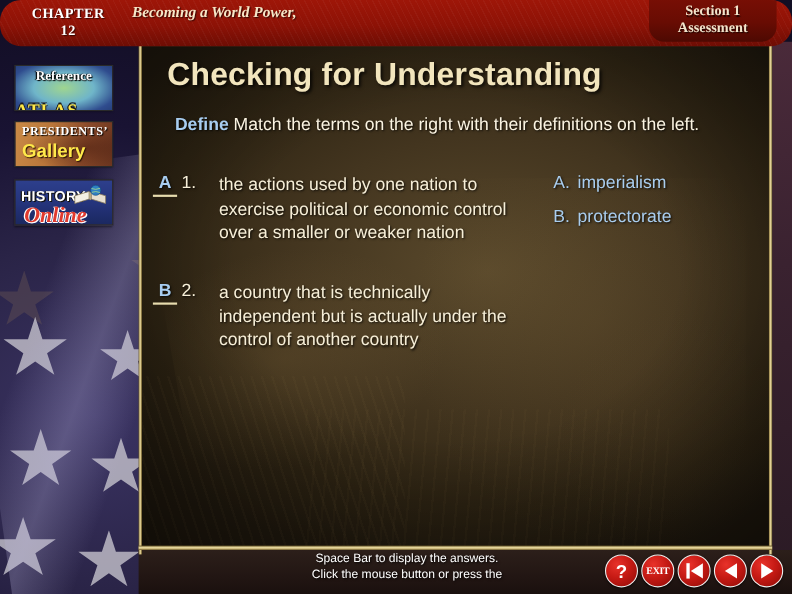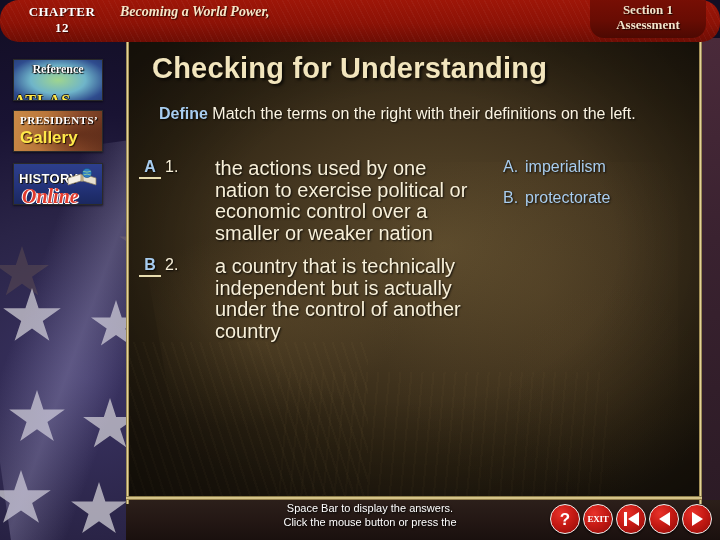--- a/index.html
+++ b/index.html
@@ -162,22 +162,22 @@
     position:absolute; left:0; top:0; width:22px; text-align:center;
     color:#a8cdf0; font-weight:bold; font-size:16px;
     border-bottom:2px solid #e7dcae; padding-bottom:1px;
     text-shadow:1px 1px 2px rgba(0,0,0,.8);
   }
   .qnum {
     position:absolute; left:26px; top:0; width:26px;
     color:#f7efd8; font-size:16px; text-shadow:1px 1px 2px rgba(0,0,0,.8);
   }
   .qtext {
-    position:absolute; left:76px; top:0; width:270px;
-    color:#f7efd8; font-size:20px; line-height:21.5px;
+    position:absolute; left:60px; top:0; width:270px;
+    color:#f7efd8; font-size:16px; line-height:21.5px;
     text-shadow:1px 1px 2px rgba(0,0,0,.8);
   }
 
   .terms { position:absolute; left:503px; top:158px; width:180px; }
   .term-row { position:relative; height:31px; color:#a9cdee; font-size:16px;
     text-shadow:1px 1px 2px rgba(0,0,0,.8); }
   .term-row .tl { position:absolute; left:0; top:0; width:26px; }
   .term-row .tt { position:absolute; left:22px; top:0; }
 
   

